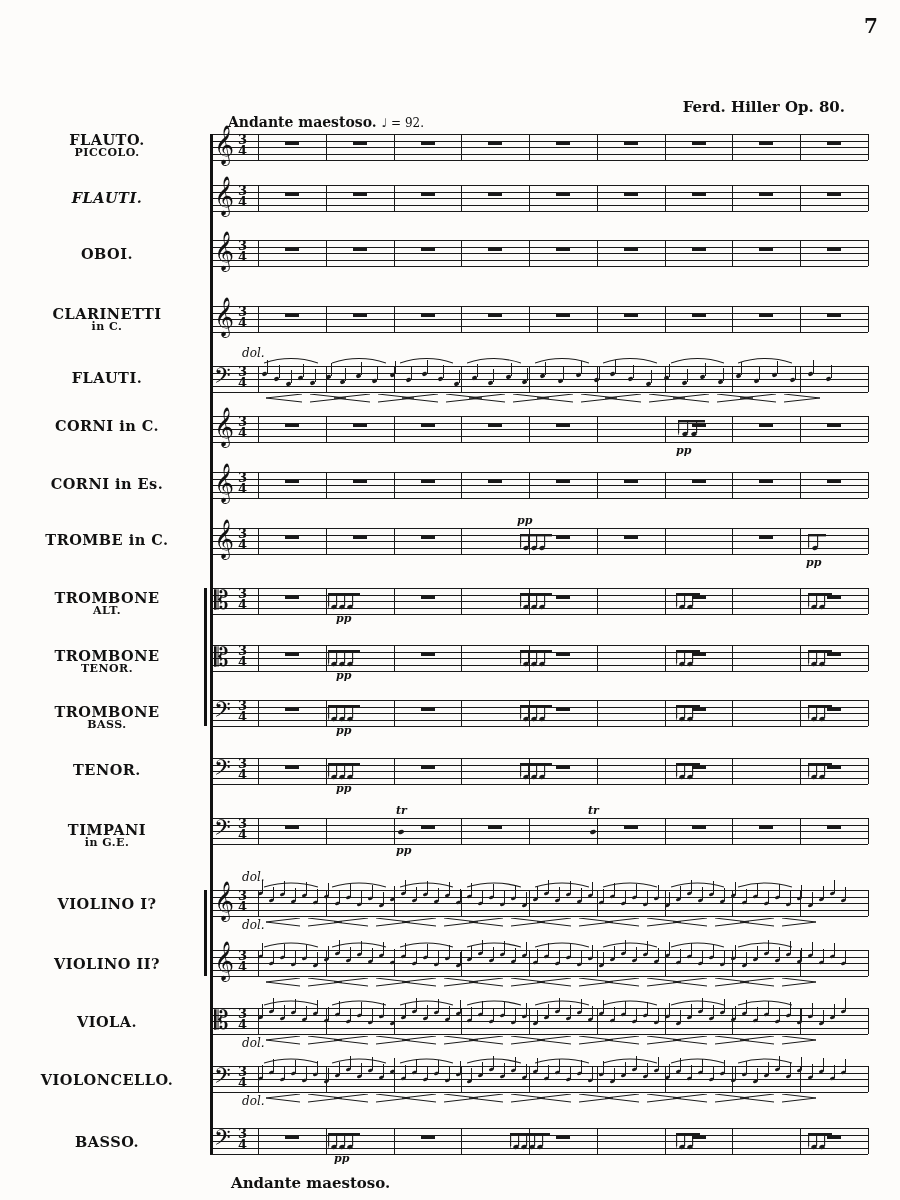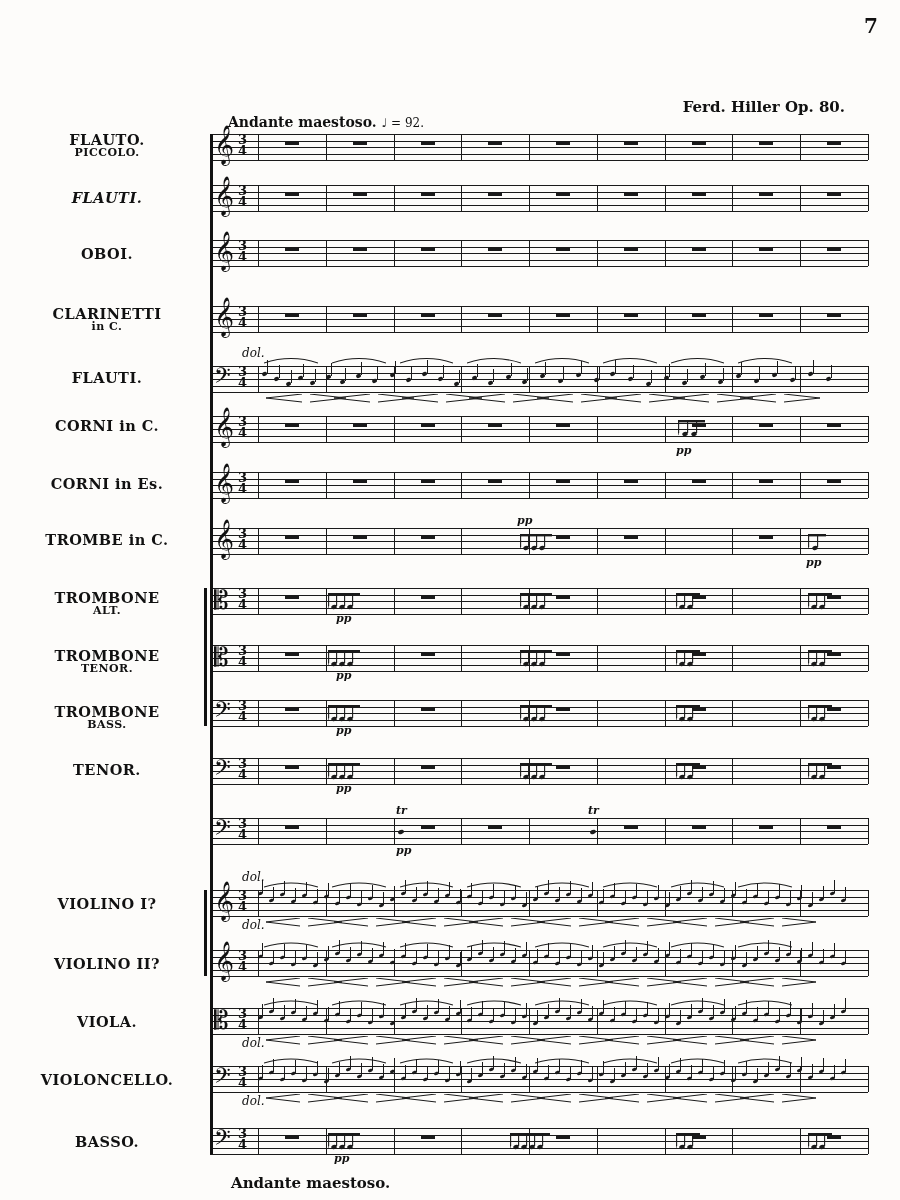--- a/index.html
+++ b/index.html
@@ -249,20 +249,24 @@
         <div class="stave-label" style="top: 520px;">
           <div class="l1">TROMBONE</div>
           <div class="l2">TENOR.</div>
         </div>
         <div class="stave-label" style="top: 576px;">
           <div class="l1">TROMBONE</div>
           <div class="l2">BASS.</div>
         </div>
         <div class="stave-label" style="top: 634px;">
           <div class="l1">TENOR.</div>
+        </div>
+        <div class="stave-label" style="top: 694px;">
+          <div class="l1">TIMPANI</div>
+          <div class="l2">in G.E.</div>
         </div>
         <div class="stave-label" style="top: 768px;">
           <div class="l1">VIOLINO I?</div>
         </div>
         <div class="stave-label" style="top: 828px;">
           <div class="l1">VIOLINO II?</div>
         </div>
         <div class="stave-label" style="top: 886px;">
           <div class="l1">VIOLA.</div>
         </div>

